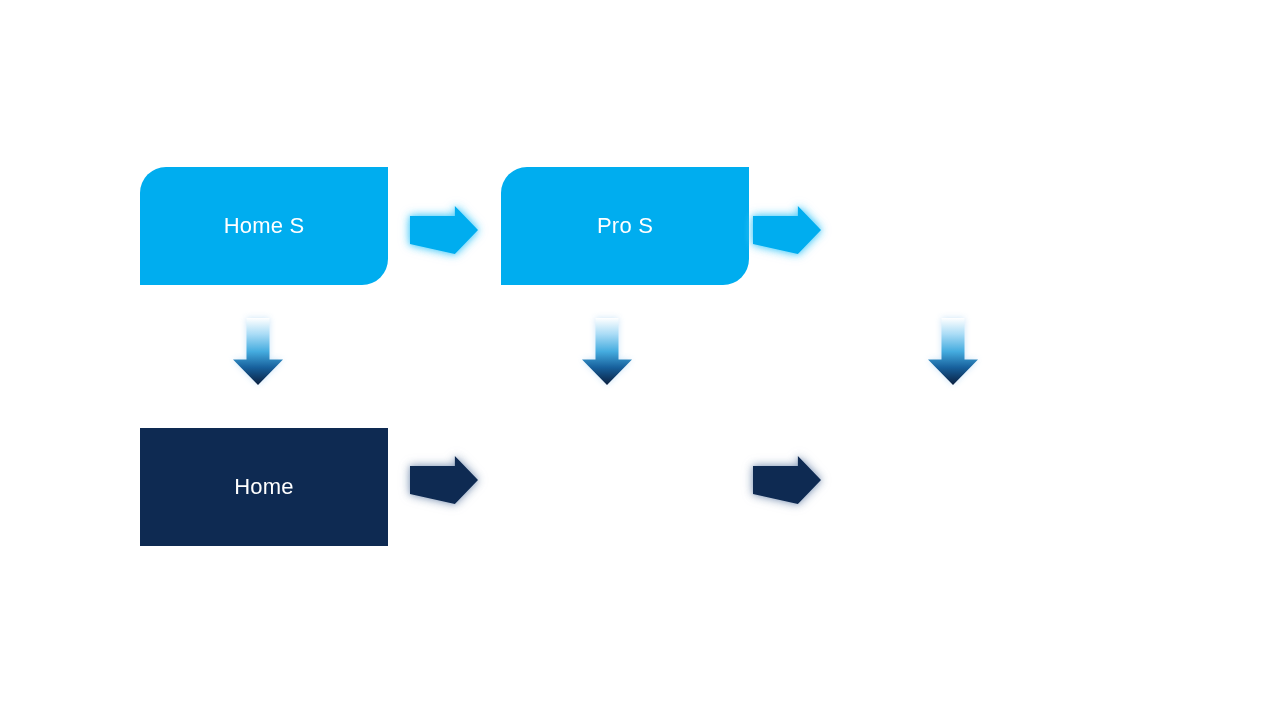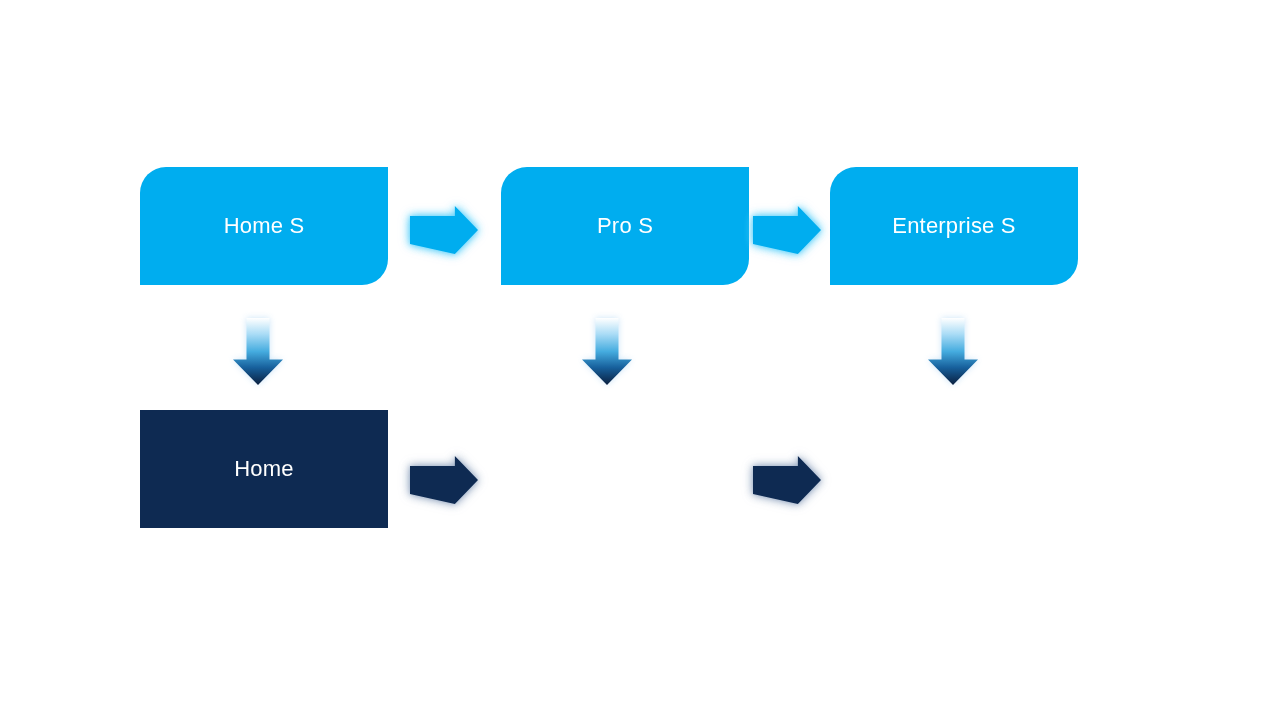--- a/index.html
+++ b/index.html
@@ -28,21 +28,21 @@
     color: var(--label-text, #ffffff);
     font-size: 22px;
     letter-spacing: 0.2px;
   }
   .box.top {
     top: 167px;
     background: var(--top-box-fill, #00ADEF);
     border-radius: 26px 0 26px 0; 
   }
   .box.bottom {
-    top: 410px;
+    top: 428px;
     background: var(--bottom-box-fill, #0E2A52);
     border-radius: 0;
   }
   .col1 { left: 140px; }
   .col2 { left: 485px; margin-left: 16px; }
   .col3 { left: 830px; }
 
   
   .harrow-wrap {
     position: absolute;
@@ -92,23 +92,20 @@
 <body>
 
 <div class="slide">
 
   <div class="box top col1">
     <span class="label">Home S</span>
   </div>
   <div class="box top col2">
     <span class="label">Pro S</span>
   </div>
-  <div class="box top col3">
-    <span class="label">Enterprise S</span>
-  </div>
 
   <div class="harrow-wrap row-top gap1 glow-light">
     <div class="harrow fill-light"></div>
   </div>
   <div class="harrow-wrap row-top gap2 glow-light">
     <div class="harrow fill-light"></div>
   </div>
 
   <div class="darrow-wrap da1">
     <div class="darrow"></div>

